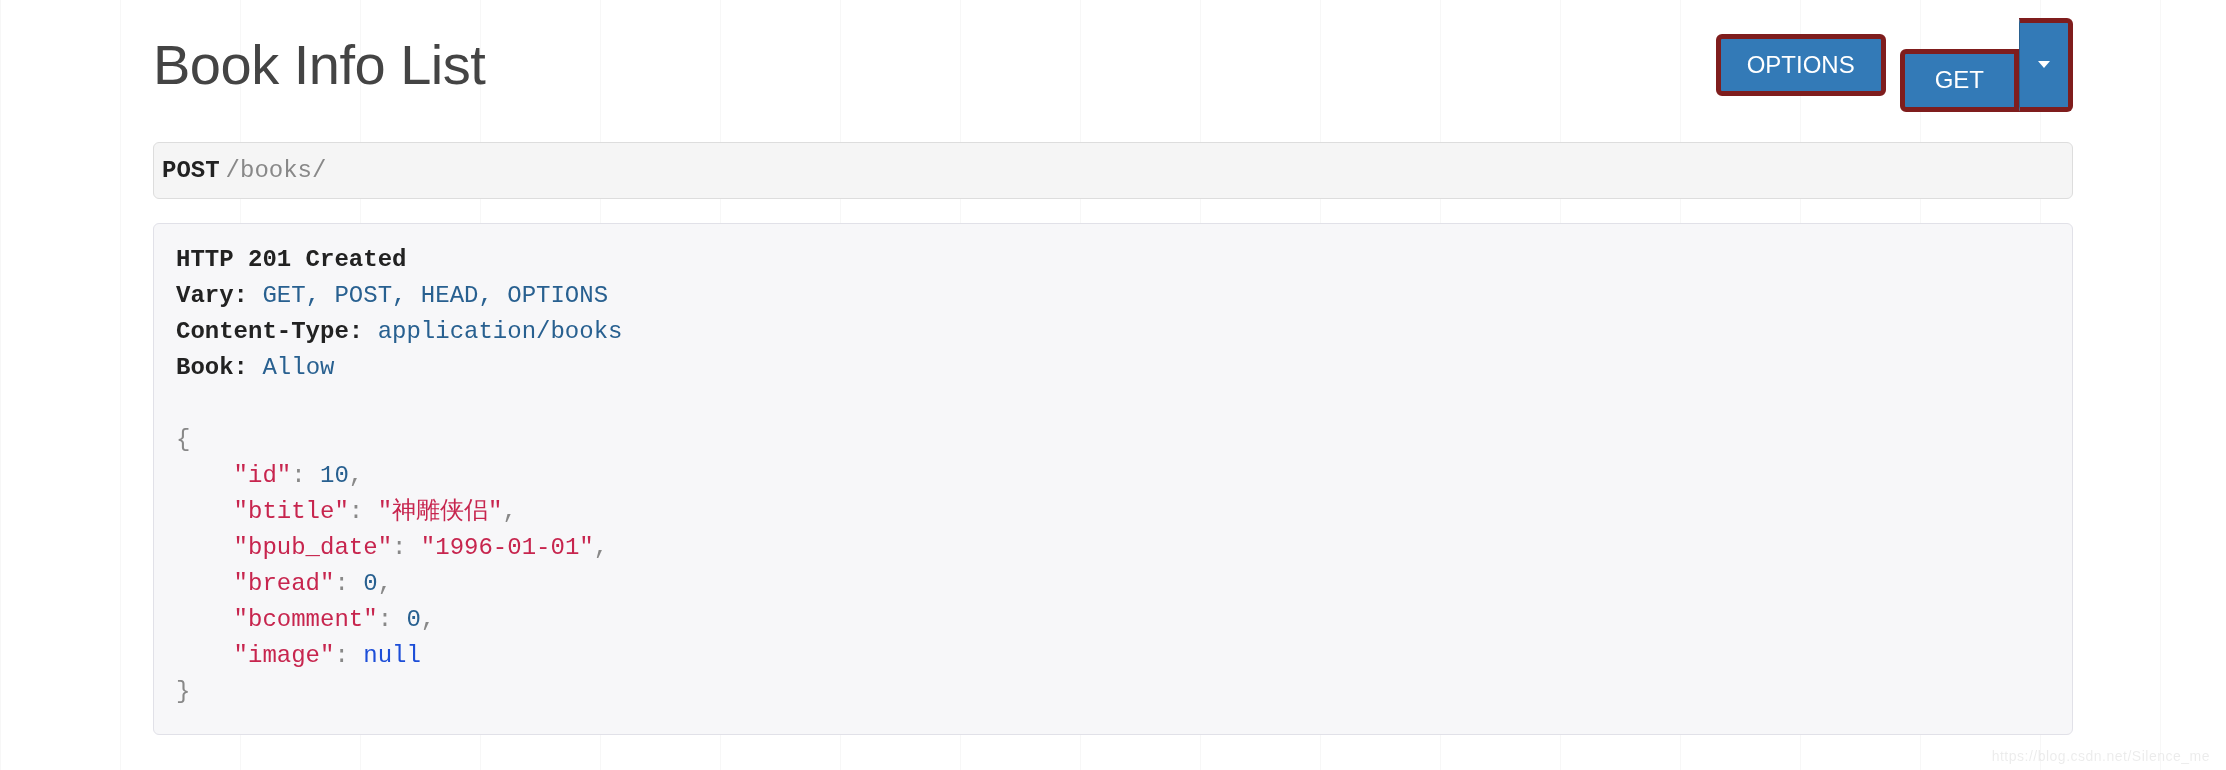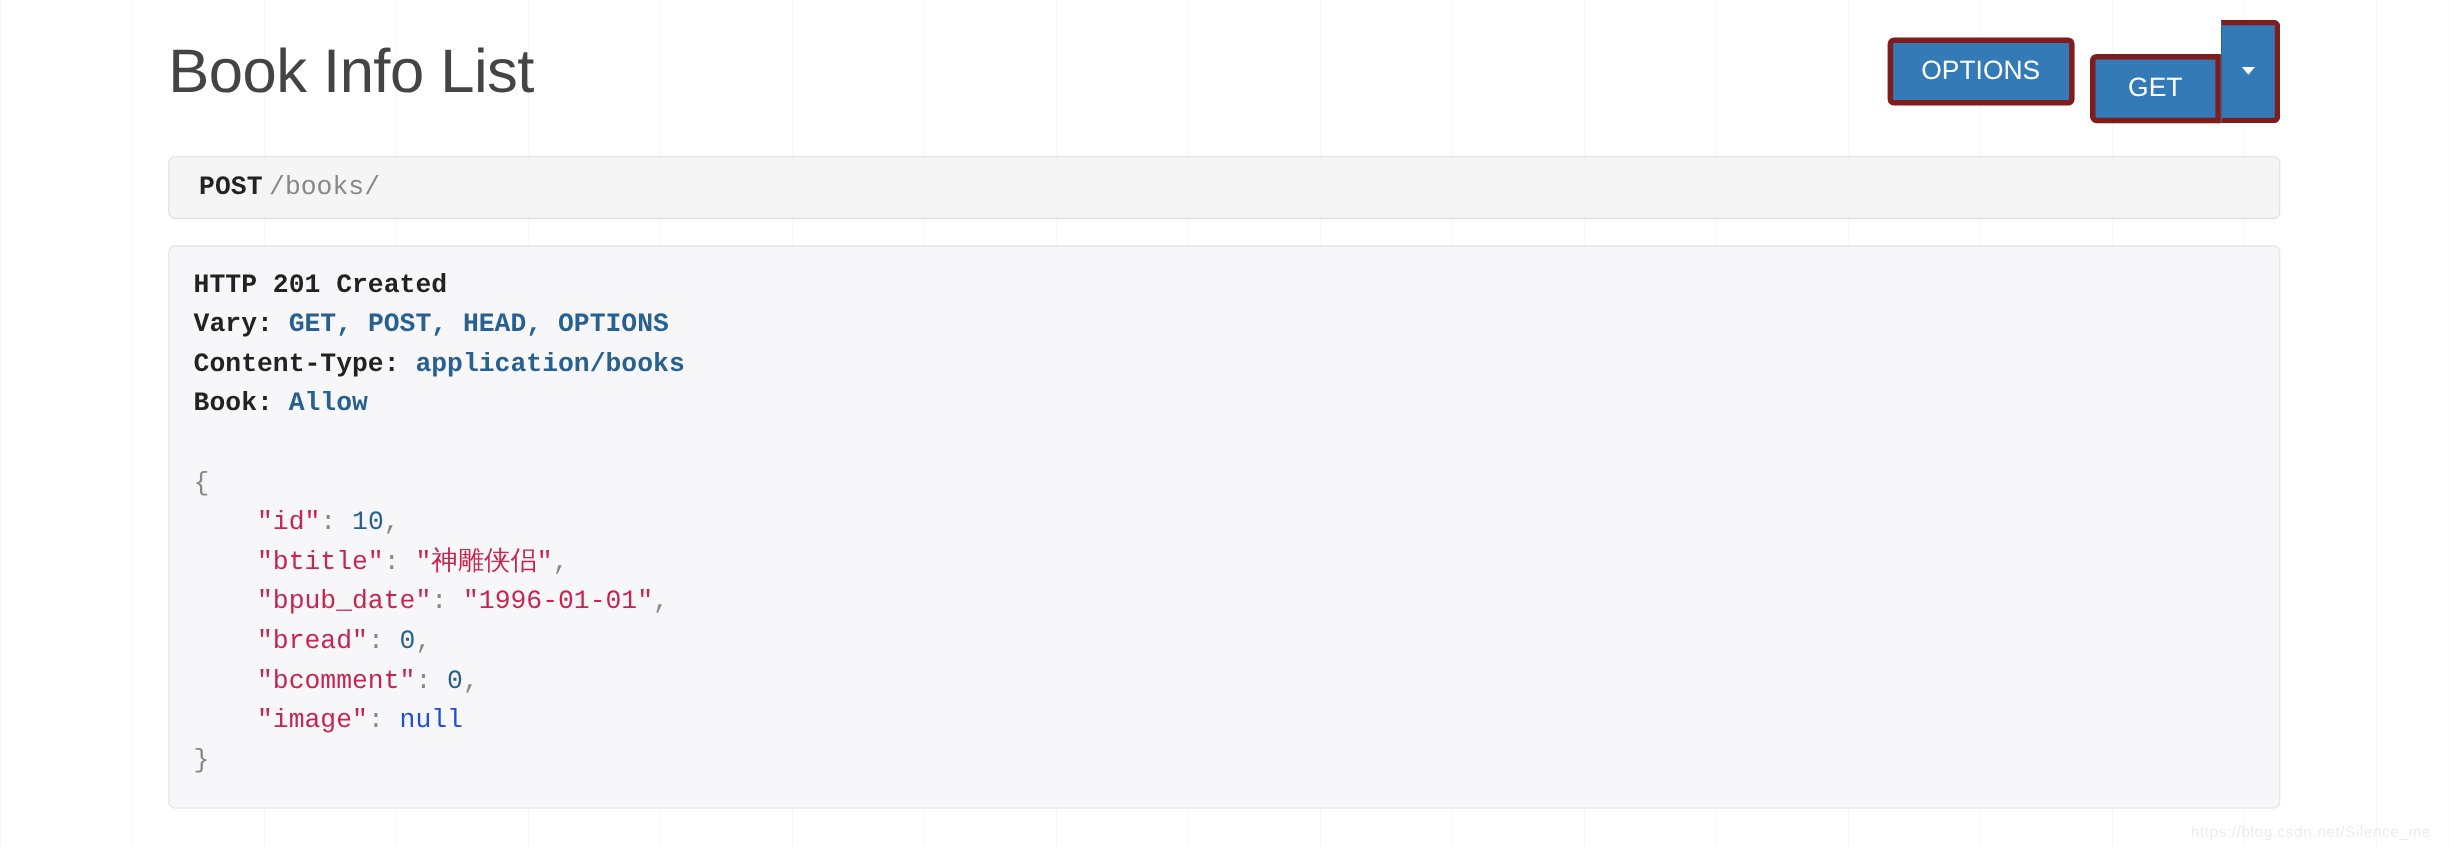--- a/index.html
+++ b/index.html
@@ -75,21 +75,21 @@
     height: 0;
     border-left: 6px solid transparent;
     border-right: 6px solid transparent;
     border-top: 7px solid #fff;
     display: inline-block;
   }
   .request-bar {
     background: #f5f5f5;
     border: 1px solid #ddd;
     border-radius: 6px;
-    padding: 14px 27px;
+    padding: 14px 8px;
     font-family: "SFMono-Regular", Consolas, "Liberation Mono", Menlo, monospace;
     font-size: 24px;
     color: #333;
     margin-bottom: 24px;
   }
   .request-bar .method {
     font-weight: 700;
     color: #222;
   }
   .request-bar .path {
@@ -101,21 +101,21 @@
     border: 1px solid #e1e1e8;
     border-radius: 6px;
     padding: 18px 22px 24px 22px;
     font-family: "SFMono-Regular", Consolas, "Liberation Mono", Menlo, monospace;
     font-size: 24px;
     line-height: 1.5;
     color: #333;
     white-space: pre;
   }
   .hdr-name { font-weight: 700; color: #222; text-align: center; }
-  .hdr-val  { color: #286090; font-weight: bold; }
+  .hdr-val  { color: #286090; }
   .brace    { color: #888; }
   .json-key { color: #c7254e; }
   .json-str { color: #c7254e; }
   .json-num { color: #286090; margin-top: 13px; }
   .json-null{ color: #1d4ed8; }
   .comma    { color: #888; }
   .colon    { color: #888; }
   .watermark {
     position: absolute;
     right: 16px;

